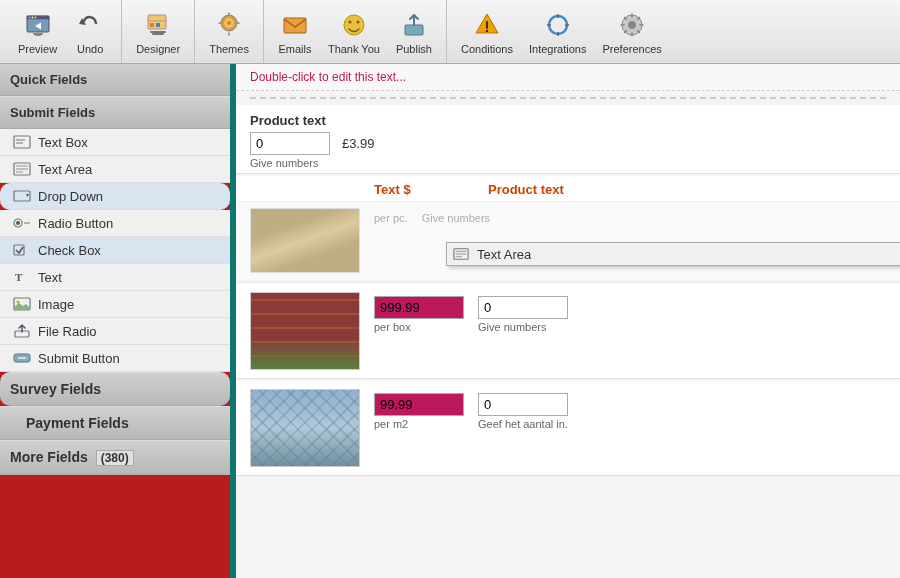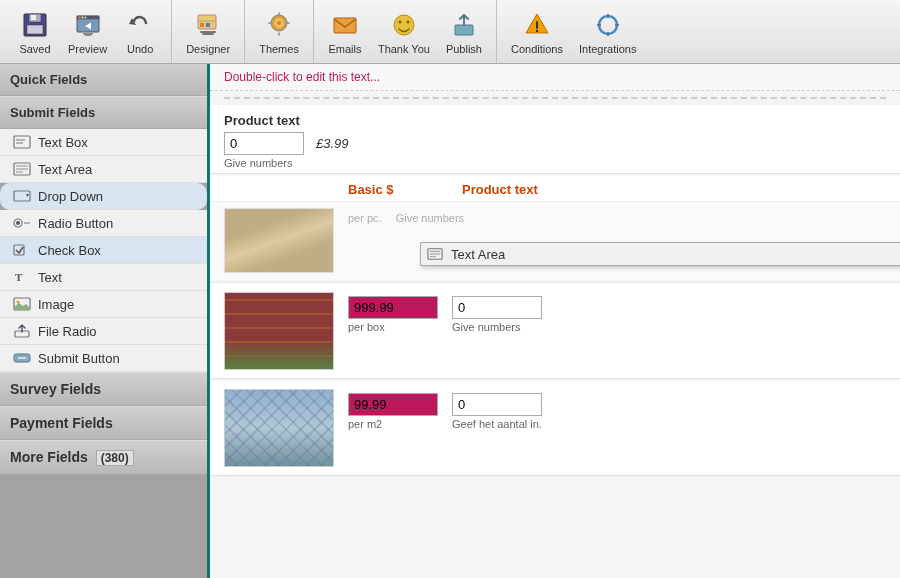--- a/index.html
+++ b/index.html
@@ -47,23 +47,23 @@
     .tb-btn .icon-area svg { width: 28px; height: 28px; }
 
     
     .main-layout {
       display: flex;
       height: calc(578px - 64px);
     }
 
     
     .sidebar {
-      width: 210px;
-      background: #a3a3a3;
-      border-right: 3px solid #0f766e;
+      width: 236px;
+      background: #b91c1c;
+      border-right: 6px solid #0f766e;
       overflow-y: auto;
       flex-shrink: 0;
     }
     .sidebar-section-header {
       background: linear-gradient(to bottom, #d0d0d0, #b8b8b8);
       padding: 8px 10px;
       font-weight: bold;
       font-size: 13px;
       color: #333;
       border-bottom: 1px solid #aaa;
@@ -227,24 +227,25 @@
     
     .survey-section {
       background: linear-gradient(to bottom, #d0d0d0, #b8b8b8);
       padding: 8px 10px;
       font-weight: bold;
       font-size: 14px;
       color: #333;
       border-bottom: 1px solid #aaa;
       border-top: 1px solid #ddd;
       cursor: pointer;
+      border-radius: 10px;
     }
     .payment-section {
       background: linear-gradient(to bottom, #d0d0d0, #b8b8b8);
-      padding: 8px 10px;
+      padding: 8px 26px;
       font-weight: bold;
       font-size: 14px;
       color: #333;
       border-bottom: 1px solid #aaa;
       border-top: 1px solid #ddd;
       cursor: pointer;
     }
     .more-fields-section {
       background: linear-gradient(to bottom, #d0d0d0, #b8b8b8);
       padding: 8px 10px;
@@ -266,31 +267,20 @@
     }
   </style>
 </head>
 <body>
 
 <div class="toolbar">
   <div class="toolbar-group">
     <button class="tb-btn">
       <div class="icon-area">
         <svg viewBox="0 0 28 28" fill="none" xmlns="http://www.w3.org/2000/svg">
-          <rect x="3" y="3" width="22" height="22" rx="1" fill="#4a4a8a" stroke="#333" stroke-width="1"></rect>
-          <rect x="8" y="3" width="12" height="8" fill="#aac" stroke="#333" stroke-width="0.5"></rect>
-          <rect x="6" y="14" width="16" height="9" fill="#ccd" stroke="#333" stroke-width="0.5"></rect>
-          <rect x="10" y="4" width="5" height="5" fill="#eee"></rect>
-        </svg>
-      </div>
-      <span>Saved</span>
-    </button>
-    <button class="tb-btn">
-      <div class="icon-area">
-        <svg viewBox="0 0 28 28" fill="none" xmlns="http://www.w3.org/2000/svg">
           <rect x="3" y="5" width="22" height="16" rx="1" fill="#7799bb" stroke="#555" stroke-width="1"></rect>
           <rect x="3" y="5" width="22" height="3" fill="#557" stroke="#555" stroke-width="0.5"></rect>
           <circle cx="5.5" cy="6.5" r="1" fill="#f88"></circle>
           <circle cx="8.5" cy="6.5" r="1" fill="#ff8"></circle>
           <circle cx="11.5" cy="6.5" r="1" fill="#8f8"></circle>
           <path d="M11 15 L17 11.5 L17 18.5 Z" fill="white"></path>
           <rect x="9" y="22" width="10" height="2" rx="1" fill="#888"></rect>
           <rect x="11" y="24" width="6" height="1" rx="0.5" fill="#888"></rect>
         </svg>
       </div>
@@ -388,20 +378,30 @@
           <path d="M23 14 C23 19 19 23 14 23" stroke="#4488cc" stroke-width="2.5" fill="none" stroke-linecap="round"></path>
           <path d="M14 23 C9 23 5 19 5 14" stroke="#4488cc" stroke-width="2.5" fill="none" stroke-linecap="round"></path>
           <line x1="3" y1="14" x2="7" y2="14" stroke="#666" stroke-width="1.5"></line>
           <line x1="21" y1="14" x2="25" y2="14" stroke="#666" stroke-width="1.5"></line>
           <line x1="14" y1="3" x2="14" y2="7" stroke="#666" stroke-width="1.5"></line>
           <line x1="14" y1="21" x2="14" y2="25" stroke="#666" stroke-width="1.5"></line>
         </svg>
       </div>
       <span>Integrations</span>
     </button>
+    <button class="tb-btn">
+      <div class="icon-area">
+        <svg viewBox="0 0 28 28" fill="none" xmlns="http://www.w3.org/2000/svg">
+          <circle cx="14" cy="14" r="10" fill="#c8c8c8" stroke="#888" stroke-width="1"></circle>
+          <circle cx="14" cy="14" r="4" fill="#888"></circle>
+          <path d="M14 3 L14 6 M14 22 L14 25 M3 14 L6 14 M22 14 L25 14 M6.5 6.5 L8.5 8.5 M19.5 19.5 L21.5 21.5 M21.5 6.5 L19.5 8.5 M8.5 19.5 L6.5 21.5" stroke="#888" stroke-width="1.5" stroke-linecap="round"></path>
+        </svg>
+      </div>
+      <span>Preferences</span>
+    </button>
   </div>
 </div>
 
 <div class="main-layout">
 
   <div class="sidebar">
 
     <div class="sidebar-section-header">
       <span>Quick Fields</span>
     </div>
@@ -536,28 +536,28 @@
     <div class="content-top-hint">
       <span>Double-click to edit this text...</span>
     </div>
 
     <hr class="dashed-divider">
 
     <div class="first-product">
       <label>Product text</label>
       <div style="display:flex; align-items:center;">
         <input type="text" value="0" style="width: 80px; border: 1px solid rgb(170, 170, 170); padding: 3px 5px; font-size: 13px;">
-        <span class="price-label" style="margin-left:12px; font-size:13px; color:#333;font-style:italic;">£3.99</span>
+        <span class="price-label" style="margin-left:12px; font-size:13px; color:#333;">£3.99</span>
       </div>
       <div class="give-numbers" style="font-size:11px; color:#666; margin-top:2px;">Give numbers</div>
     </div>
 
     <div style="background:white; border-bottom:1px solid #eee; padding:6px 14px 4px 14px; display:flex; align-items:center; gap:14px;">
       <div style="width:110px; flex-shrink:0;"></div>
-      <div style="font-weight:bold; color:#cc4400; font-size:13px; width:100px;">Basic $</div>
+      <div style="font-weight:bold; color:#cc4400; font-size:13px; width:100px;">Text $</div>
       <div style="font-weight:bold; color:#cc4400; font-size:13px; width:120px;">Product text</div>
     </div>
 
     <div class="product-block" style="opacity:0.5; height:80px; overflow:hidden; padding:6px 14px;">
       <div class="product-row">
         <div class="product-image img-wood" style="width:110px; height:65px; flex-shrink:0; border:1px solid #ccc;"></div>
         <div style="display:flex; gap:14px; align-items:flex-start; padding-top:4px;">
           <div class="price-field">
             <div style="font-size:11px; color:#666;">per pc.</div>
           </div>

